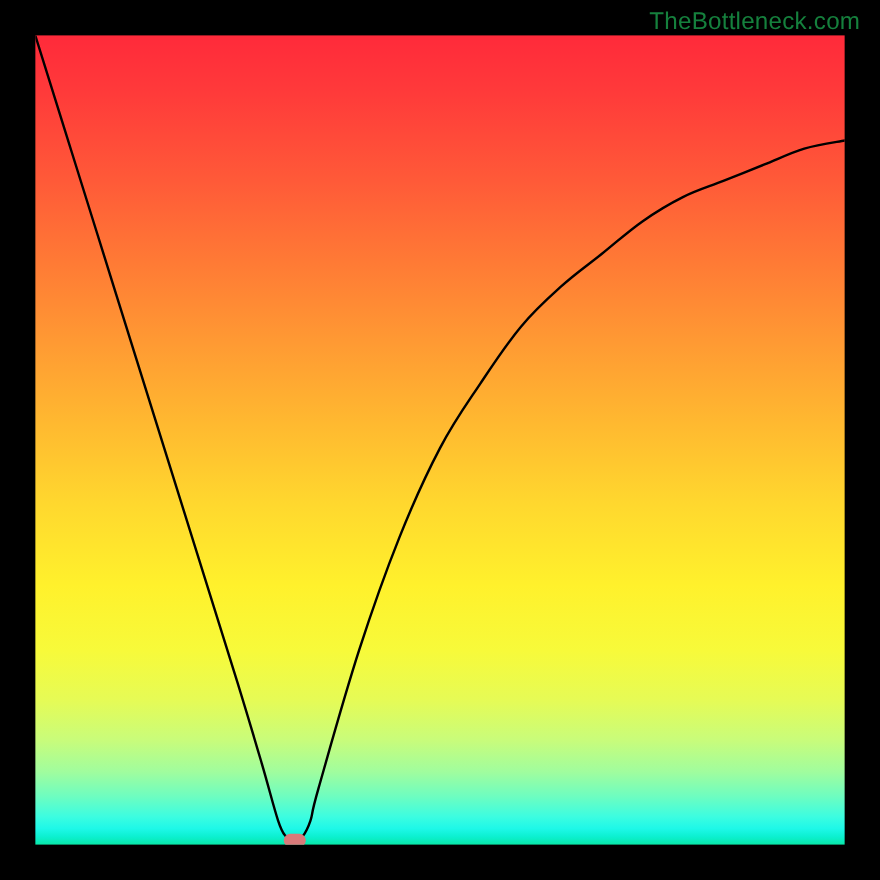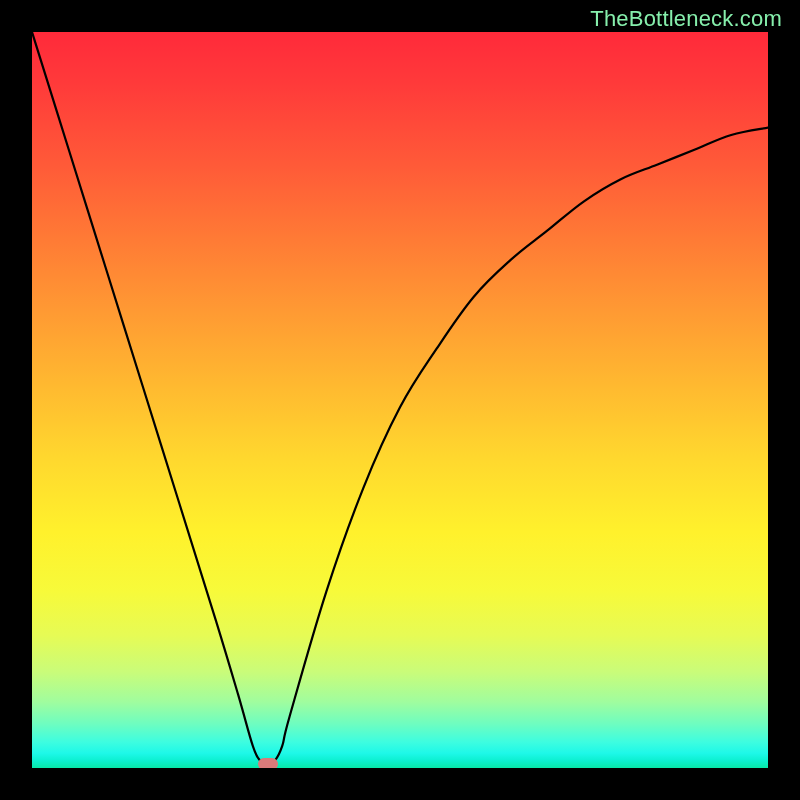--- a/index.html
+++ b/index.html
@@ -47,21 +47,21 @@
       #3dfde0 96.5%,
       #1ef8e8 98%,
       #0cf0d0 99%,
       #08e8a8 100%
     );
   }
   .watermark {
     position: absolute;
     top: 6px;
     right: 18px;
-    color: #86efac;
+    color: #15803d;
     font-size: 22px;
     font-weight: 500;
     letter-spacing: 0.2px;
   }
   .curve {
     position: absolute;
     inset: 0;
     width: 736px;
     height: 736px;
   }

